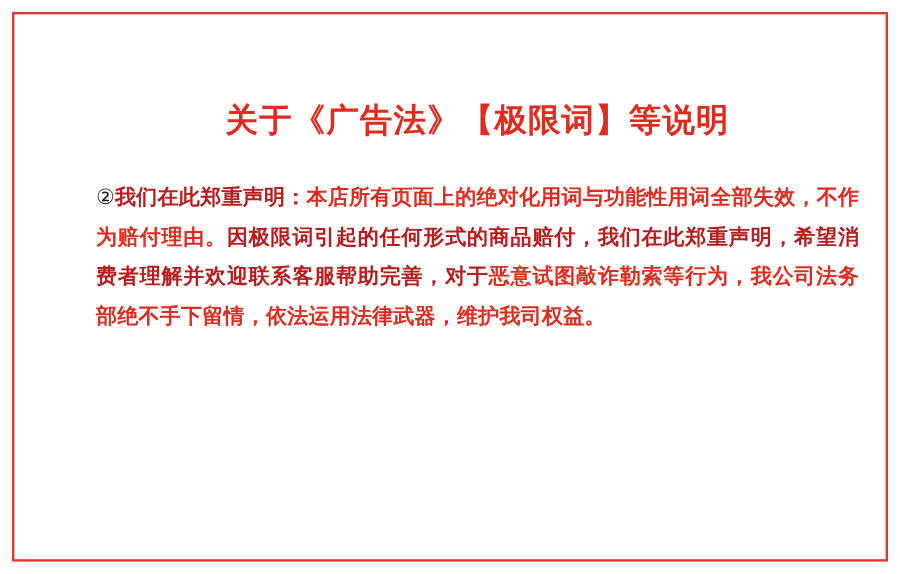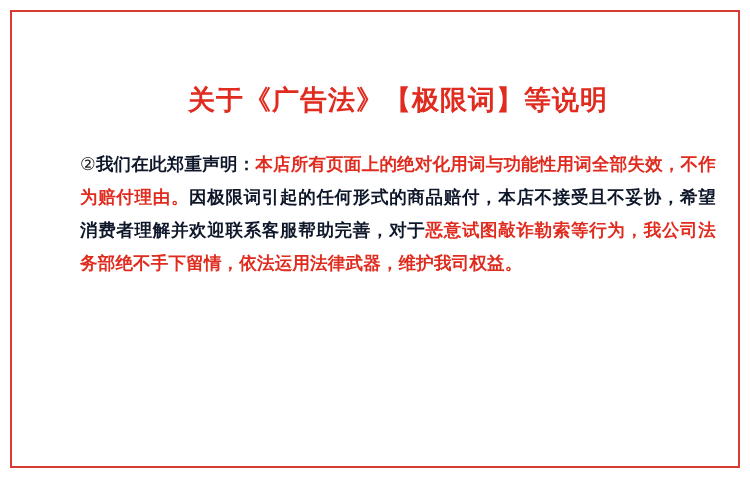--- a/index.html
+++ b/index.html
@@ -52,21 +52,21 @@
     line-height: 33px;
     color: #1a1a1a;
     text-align: justify;
     margin-bottom: 16px;
     letter-spacing: 0.2px;
   }
   .para .red {
     color: #e02b1f;
   }
   .para .black-bold {
-    color: #0f172a;
+    color: #b91c1c;
     font-weight: bold;
   }
   .para .red-bold {
     color: #e02b1f;
     font-weight: bold;
   }
   .para .lead {
     font-weight: normal;
   }
 </style>
@@ -74,17 +74,17 @@
 <body>
 
 <div class="page">
   <div class="border-frame"></div>
   <div class="content">
 
     <div class="doc-title">关于《广告法》【极限词】等说明</div>
 
 
     <div class="para">
-      <span>②</span><span class="black-bold">我们在此郑重声明：</span><span class="red-bold">本店所有页面上的绝对化用词与功能性用词全部失效，不作为赔付理由。</span><span class="black-bold">因极限词引起的任何形式的商品赔付，本店不接受且不妥协，希望消费者理解并欢迎联系客服帮助完善，对于</span><span class="red-bold">恶意试图敲诈勒索等行为，我公司法务部绝不手下留情，依法运用法律武器，维护我司权益。</span>
+      <span>②</span><span class="black-bold">我们在此郑重声明：</span><span class="red-bold">本店所有页面上的绝对化用词与功能性用词全部失效，不作为赔付理由。</span><span class="black-bold">因极限词引起的任何形式的商品赔付，我们在此郑重声明，希望消费者理解并欢迎联系客服帮助完善，对于</span><span class="red-bold">恶意试图敲诈勒索等行为，我公司法务部绝不手下留情，依法运用法律武器，维护我司权益。</span>
     </div>
 
   </div>
 </div>
 
 </body></html>

